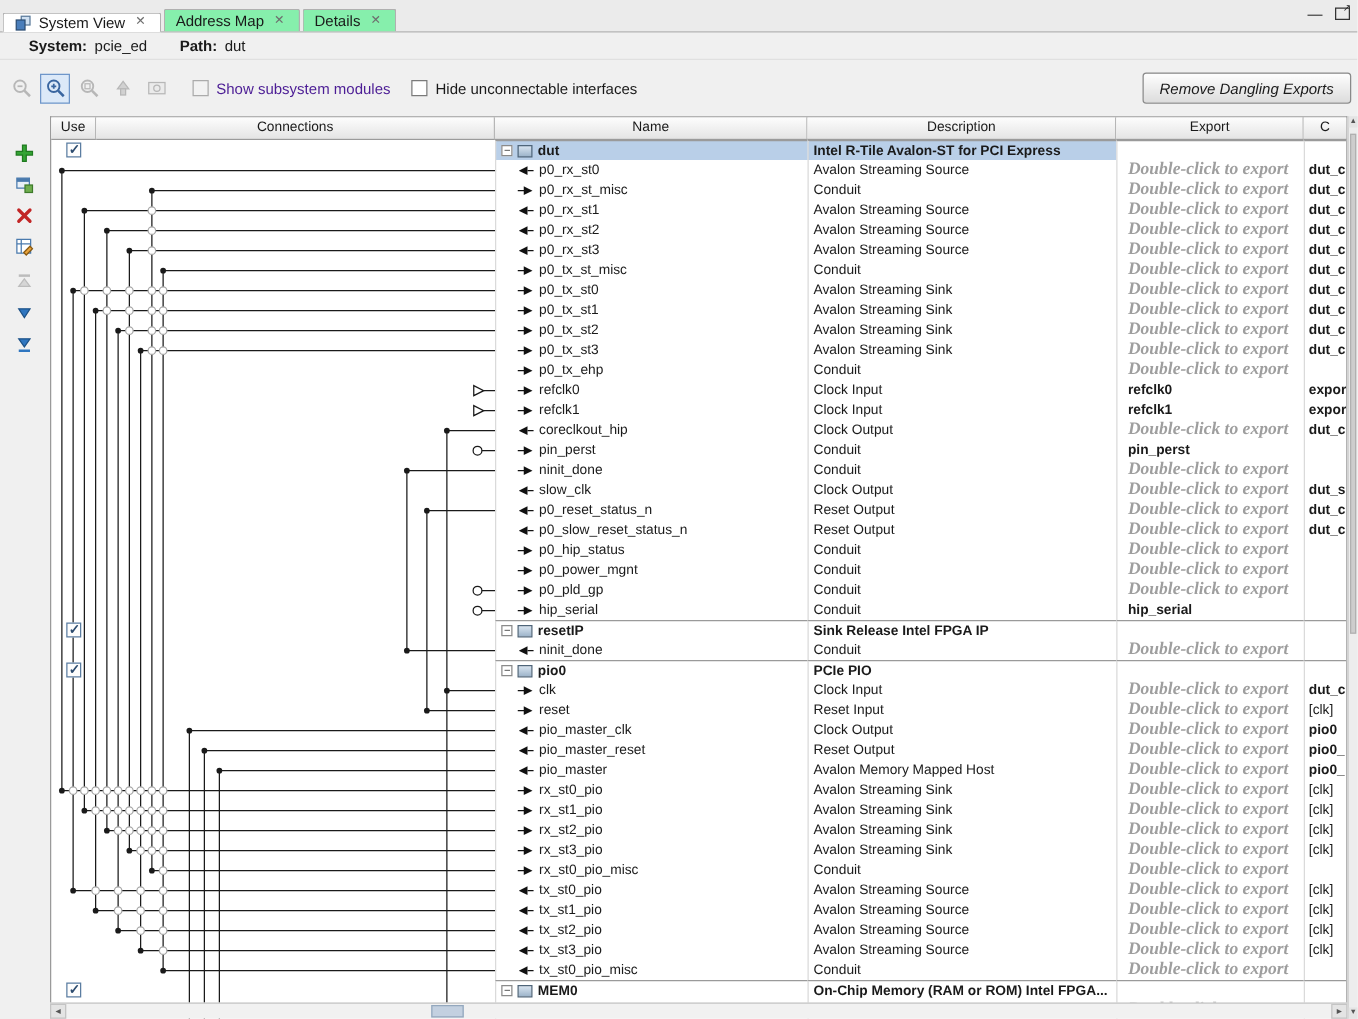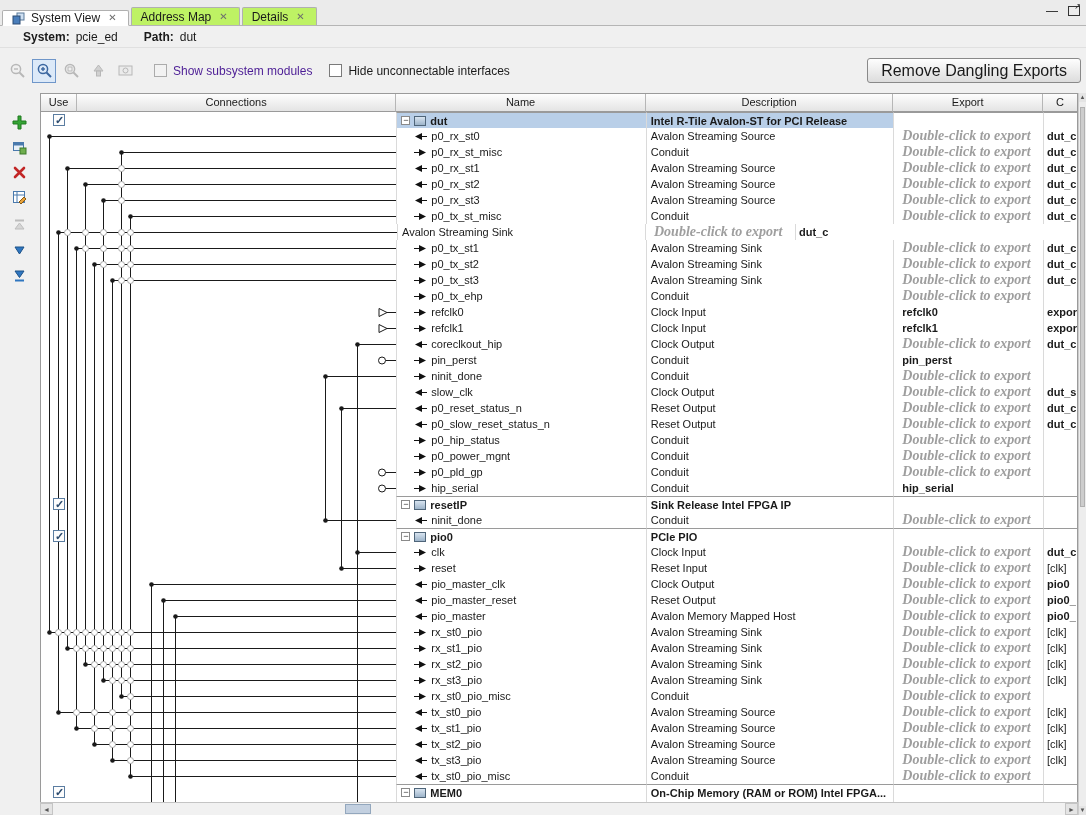--- a/index.html
+++ b/index.html
@@ -3,21 +3,21 @@
 <meta charset="utf-8">
 <style>
   * { box-sizing: border-box; }
   html,body { margin:0; padding:0; width:1086px; height:815px; overflow:hidden;
     background:#f0f0f0; font-family:"Liberation Sans",sans-serif; font-size:12px; color:#1a1a1a; }
 
   
   .tabbar { height:26px; background:#ebebeb; border-bottom:1px solid #b5b5b5;
     display:flex; align-items:flex-end; padding-left:2px; position:relative; }
   .tab { display:flex; align-items:center; gap:6px; height:18px; padding:0 9px;
-    border:1px solid #b0b0b0; border-bottom:none; background:#bef264; margin-right:2px;
+    border:1px solid #b0b0b0; border-bottom:none; background:#86efac; margin-right:2px;
     border-radius:2px 2px 0 0; white-space:nowrap; }
   .tab.active { background:#ffffff; height:16px; margin-bottom:-1px; border-bottom:1px solid #fff; }
   .tab-close { color:#6e6e6e; font-size:10px; line-height:10px; padding:1px 2px; }
   .winctl { position:absolute; right:6px; top:5px; display:flex; gap:10px; align-items:center; }
   .winctl span { color:#222; font-size:12px; line-height:12px; }
   .float-ico { width:12px; height:10px; border:1px solid #333; position:relative; display:inline-block; }
   .float-ico::after { content:"↗"; position:absolute; top:-6px; right:-2px; font-size:8px; }
 
   
   .sysbar { height:22px; display:flex; align-items:center; gap:6px; padding-left:23px;
@@ -30,21 +30,21 @@
   .tbtn { width:24px; height:24px; display:flex; align-items:center; justify-content:center;
     border:1px solid transparent; }
   .tbtn.sel { border:1px solid #6f96c9; background:#dce9f8; }
   .tbtn.dis { opacity:.55; }
   .tcb-wrap { display:flex; align-items:center; gap:6px; margin-left:14px; }
   .tcb { width:13px; height:13px; border:1px solid #7a7a7a; background:#fff; }
   .tcb.dis { border-color:#ababab; background:#f2f2f2; }
   .tcb-label.dis { color:#4c1d95; }
   .btn { position:absolute; right:5px; top:10px; height:25px; padding:0 13px;
     border:1px solid #898989; border-radius:3px; background:linear-gradient(#fefefe,#dcdcdc);
-    font-size:16px; display:flex; align-items:center; }
+    font-size:12px; display:flex; align-items:center;font-style:italic; }
 
   
   .leftbar { position:absolute; left:0; top:93px; width:40px; bottom:0; }
   .lbtn { position:absolute; left:8px; width:22px; height:22px; display:flex;
     align-items:center; justify-content:center; border:1px solid transparent; }
   .lbtn.dis { opacity:.5; }
 
   
   .table { position:absolute; left:40px; top:93px; width:1038px; bottom:0;
     background:#fff; border:1px solid #9a9a9a; border-bottom:none; }
@@ -373,21 +373,21 @@
   <div class="trow module selected">
         <div class="c-use">
           <div class="cb"></div>
         </div>
         <div class="c-conn"></div>
         <div class="c-name">
           <span class="expand">−</span>
           <span class="modicon"></span>
           <span class="label">dut</span>
         </div>
-        <div class="c-desc">Intel R-Tile Avalon-ST for PCI Release</div>
+        <div class="c-desc">Intel R-Tile Avalon-ST for PCI Express</div>
         <div class="c-exp"></div>
         <div class="c-clk"></div>
       </div>
       <div class="trow iface">
         <div class="c-use"></div>
         <div class="c-conn"></div>
         <div class="c-name">
           <span class="arrow">
             <svg width="13" height="9">
               <polygon points="1,4.5 8,1 8,8" fill="#111"></polygon>
@@ -476,20 +476,29 @@
           </span>
           <span class="label">p0_tx_st_misc</span>
         </div>
         <div class="c-desc">Conduit</div>
         <div class="c-exp"><span class="ph">Double-click to export</span></div>
         <div class="c-clk"><span class="clkb">dut_c</span></div>
       </div>
       <div class="trow iface">
         <div class="c-use"></div>
         <div class="c-conn"></div>
+        <div class="c-name">
+          <span class="arrow">
+            <svg width="13" height="9">
+              <line x1="0" y1="4.5" x2="6" y2="4.5" stroke="#111"></line>
+              <polygon points="5,1 12,4.5 5,8" fill="#111"></polygon>
+            </svg>
+          </span>
+          <span class="label">p0_tx_st0</span>
+        </div>
         <div class="c-desc">Avalon Streaming Sink</div>
         <div class="c-exp"><span class="ph">Double-click to export</span></div>
         <div class="c-clk"><span class="clkb">dut_c</span></div>
       </div>
       <div class="trow iface">
         <div class="c-use"></div>
         <div class="c-conn"></div>
         <div class="c-name">
           <span class="arrow">
             <svg width="13" height="9">

